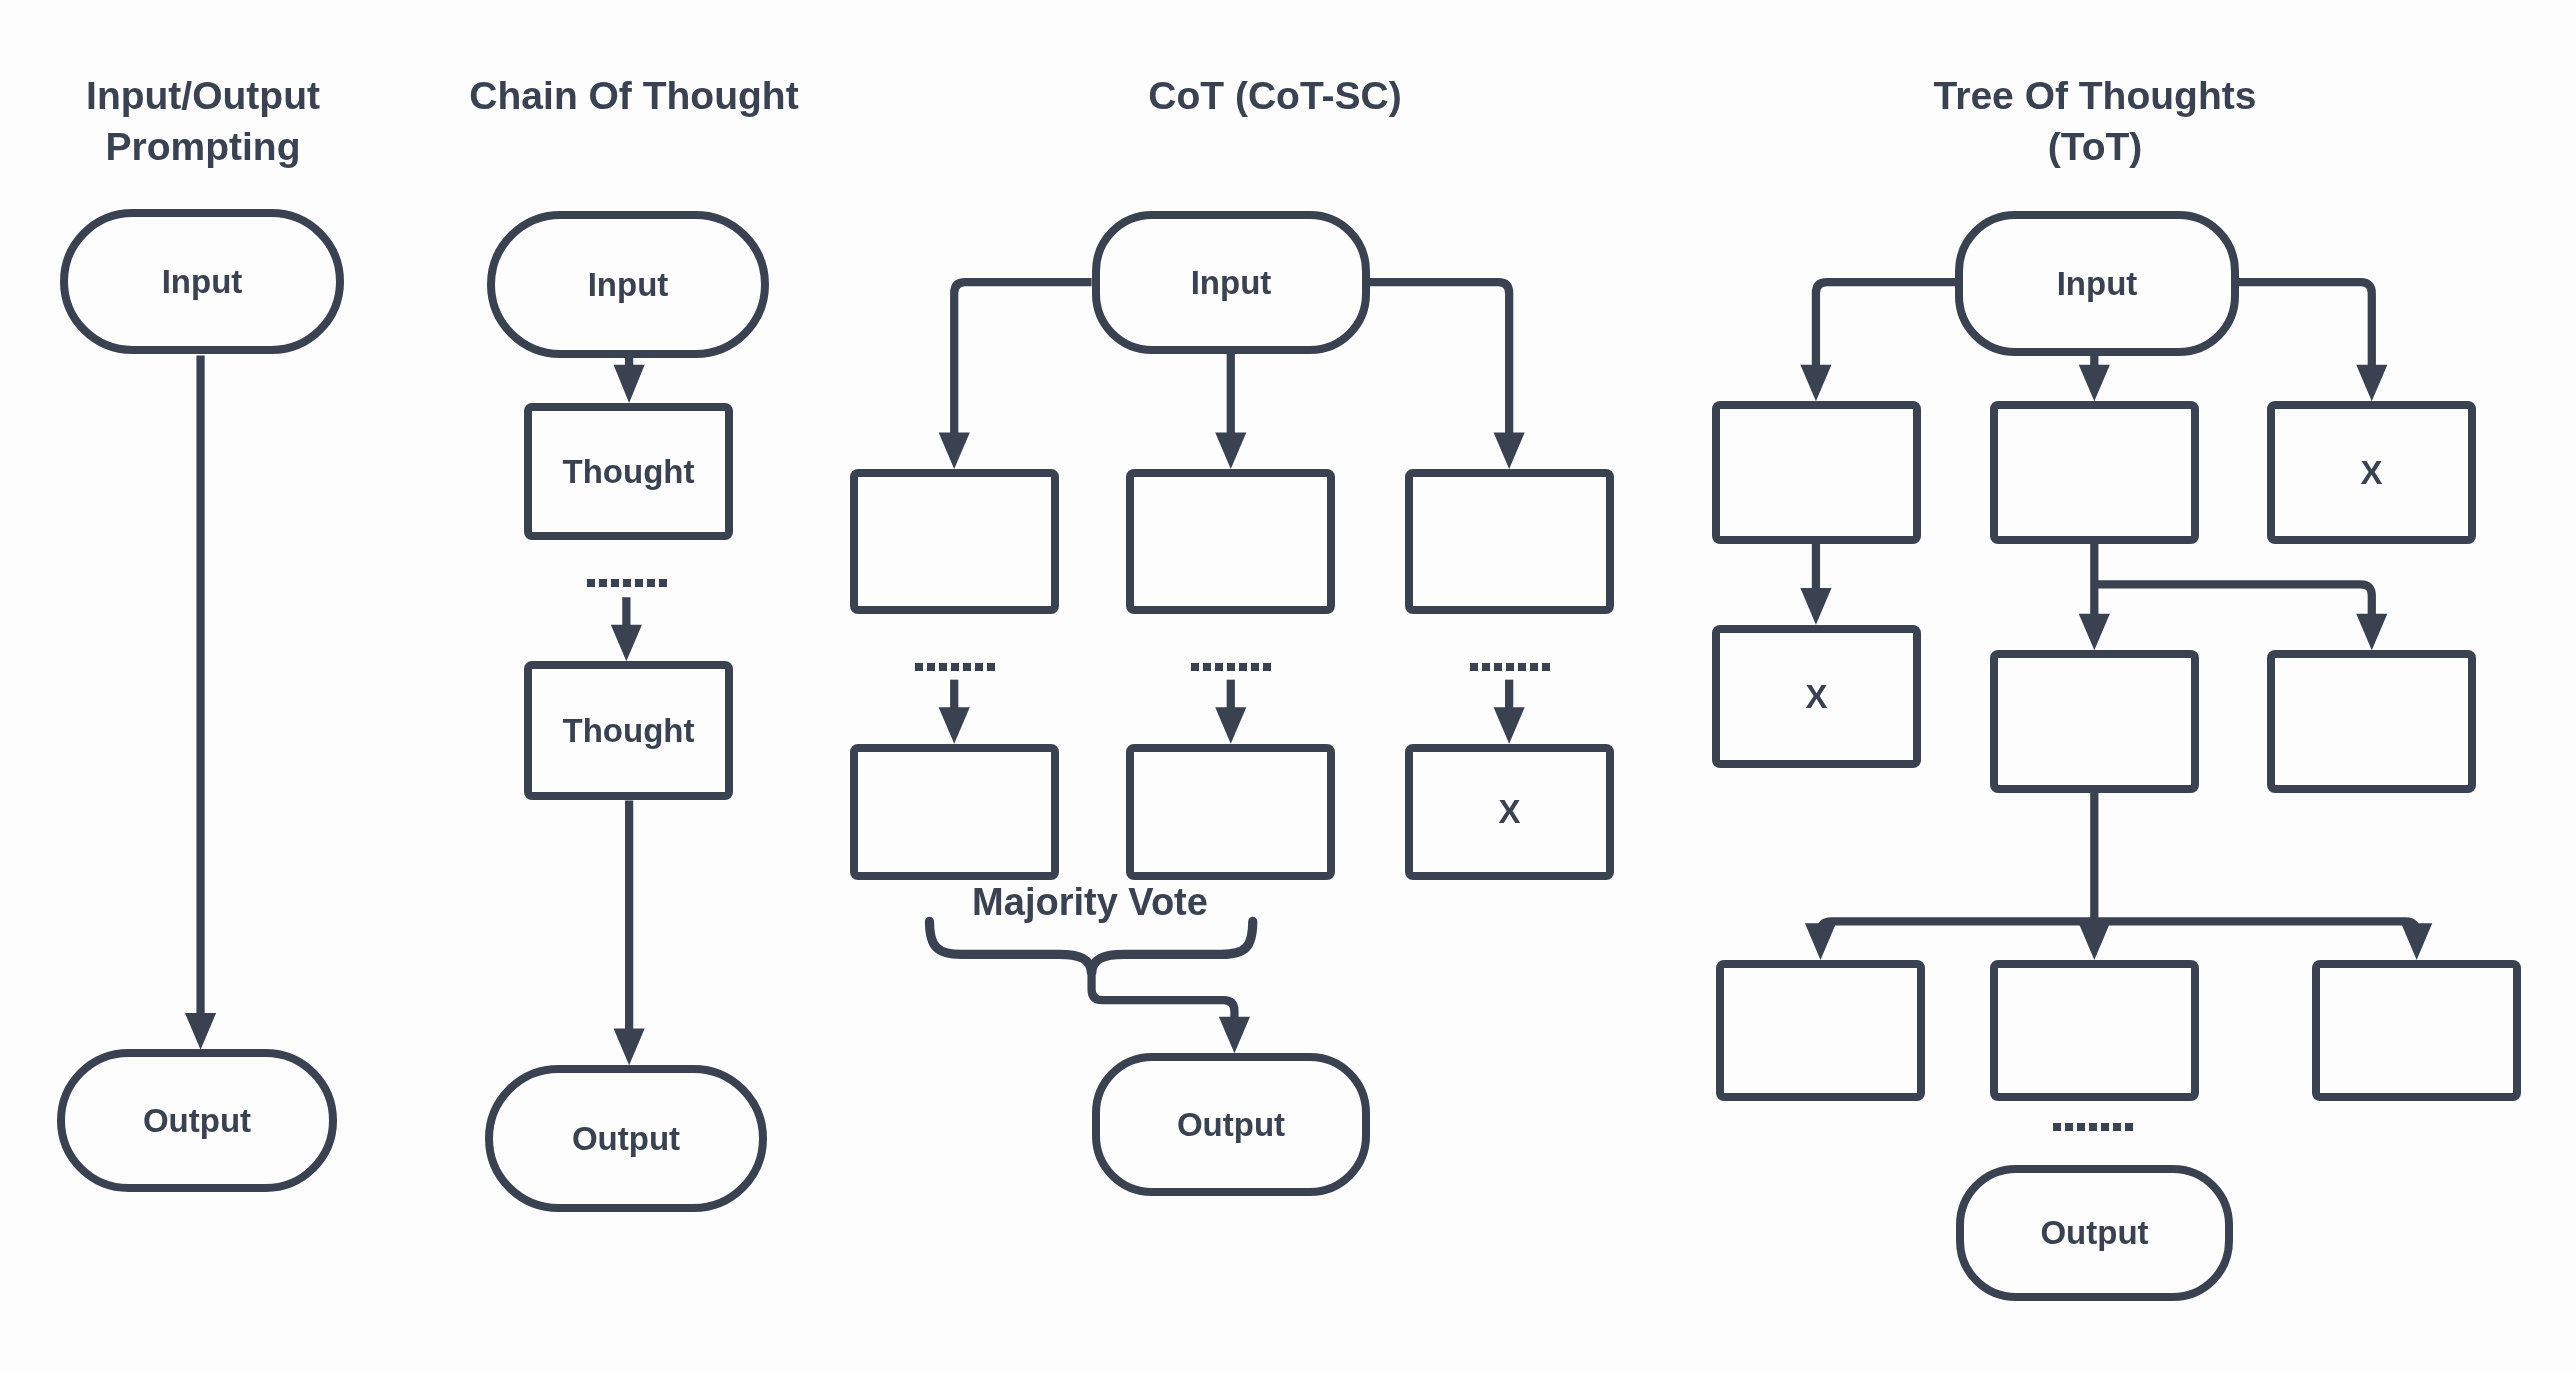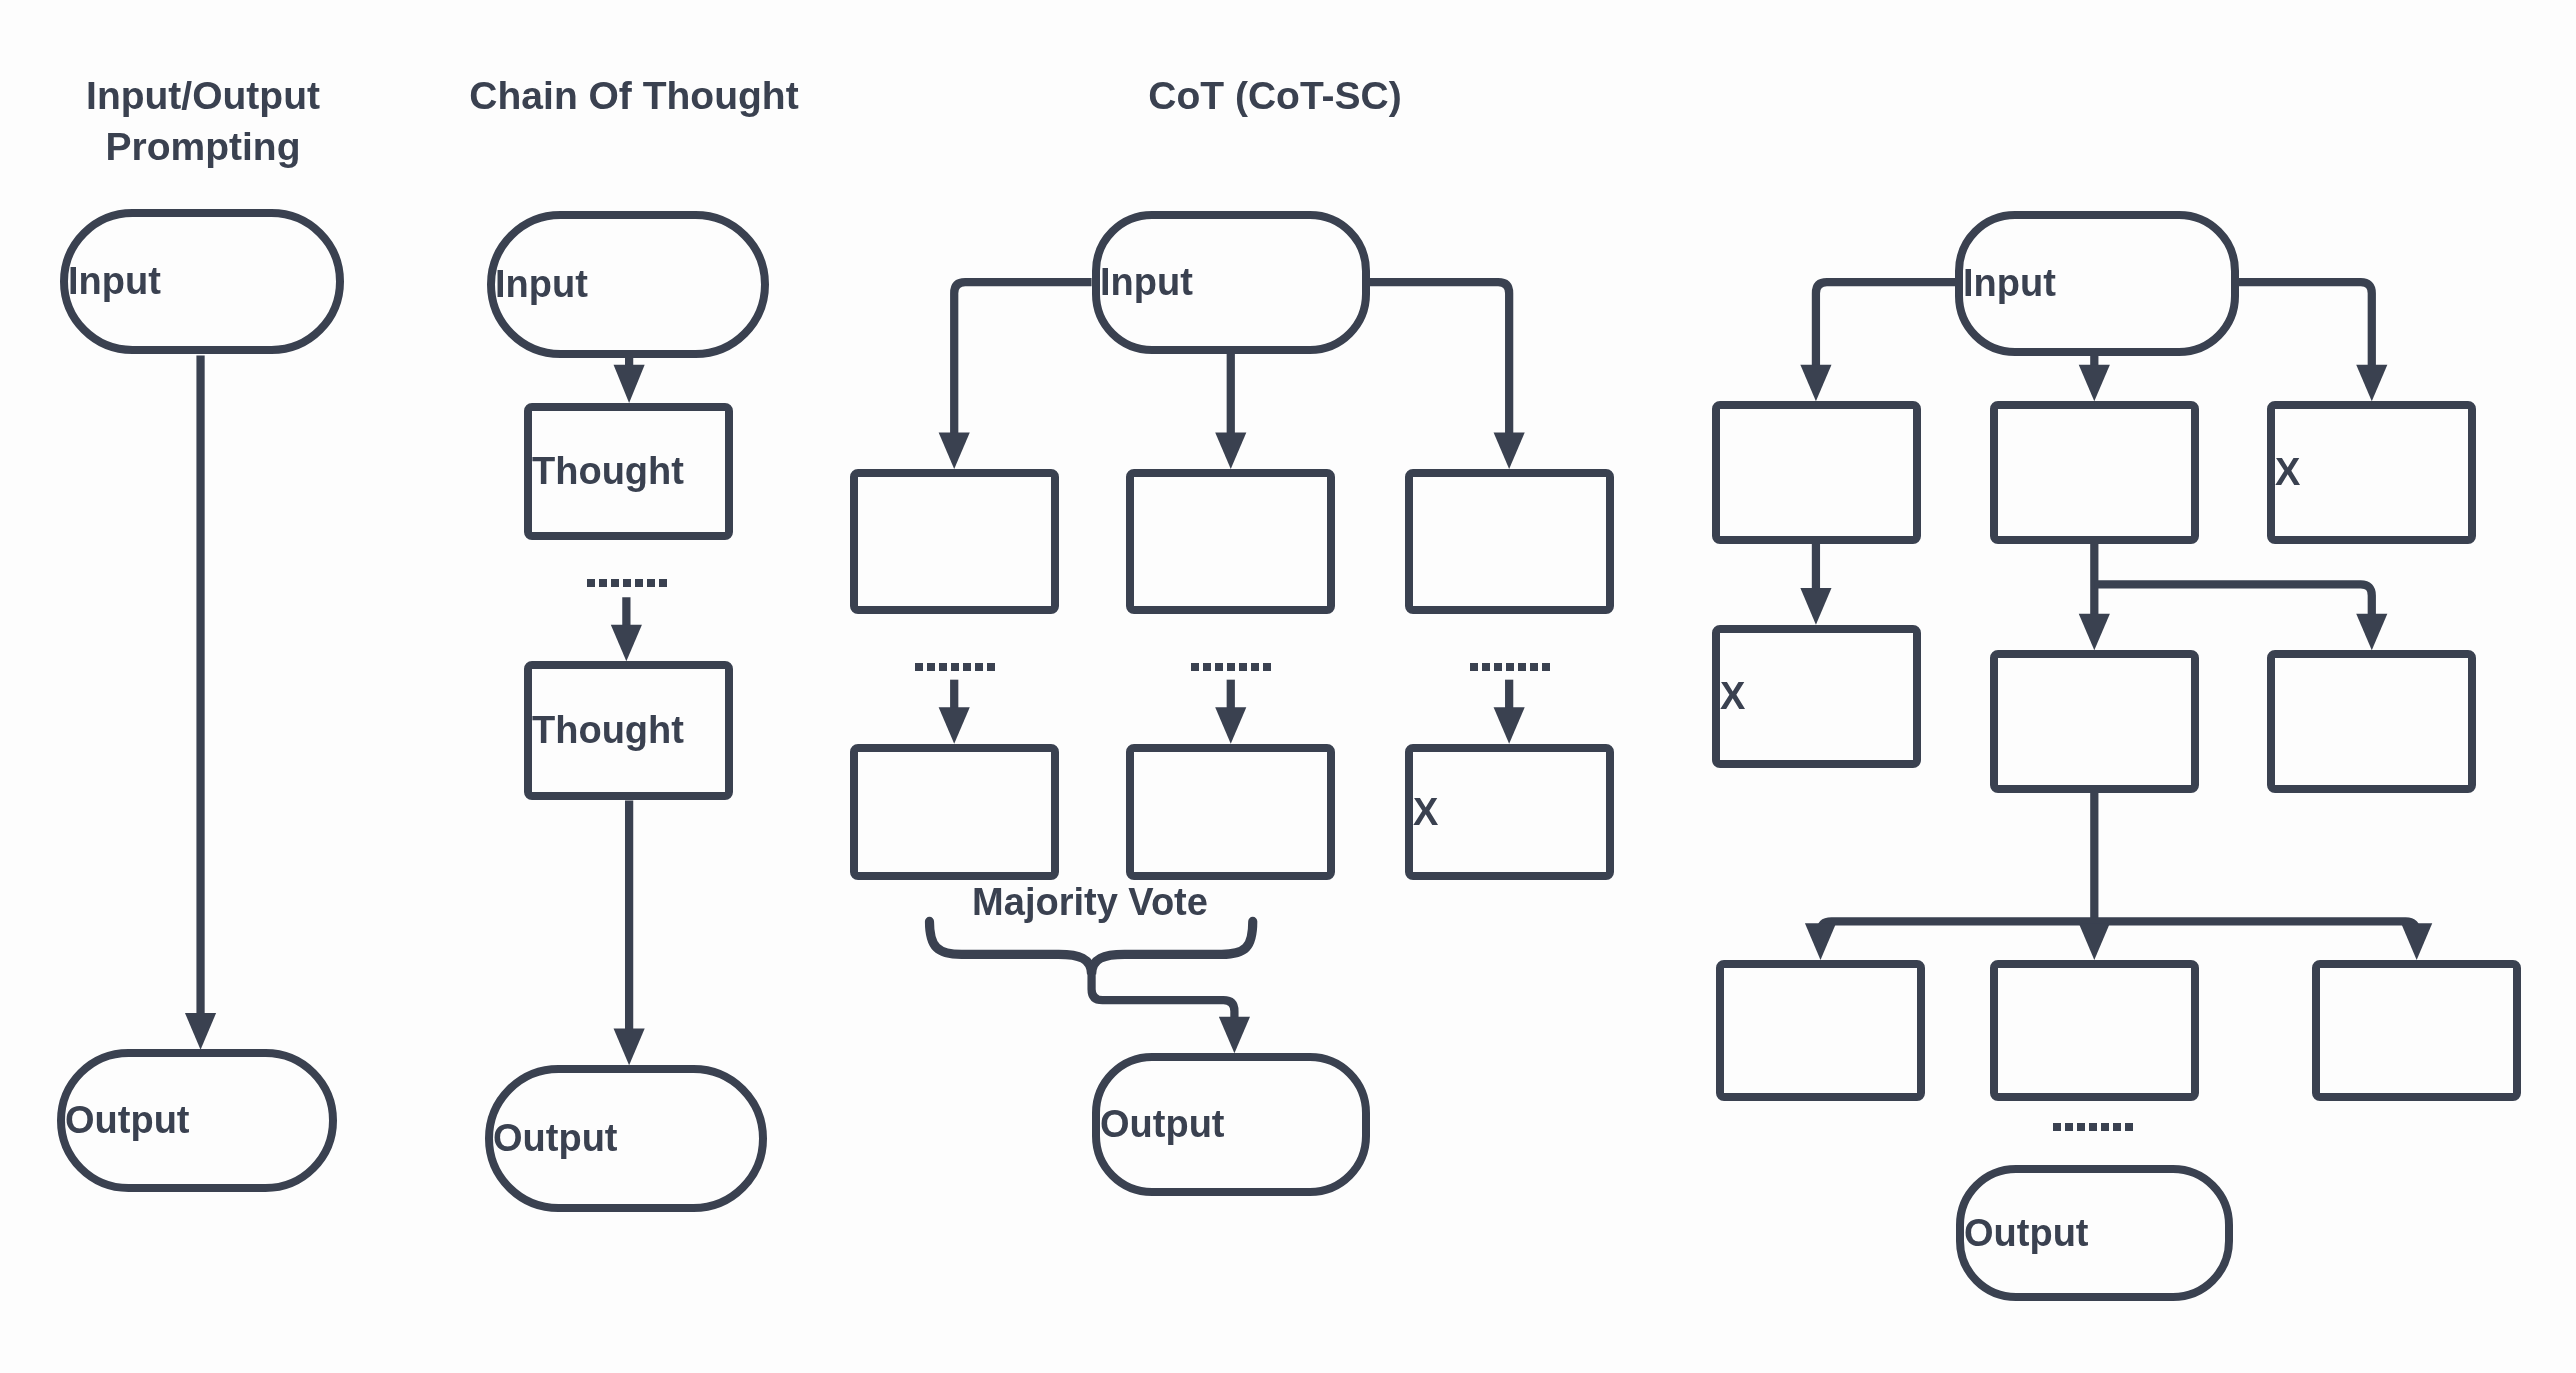--- a/index.html
+++ b/index.html
@@ -24,22 +24,22 @@
     position:absolute;
     transform:translateX(-50%);
     text-align:center;
     font-size:39px;line-height:51px;font-weight:bold;
     white-space:nowrap;
   }
   .stadium,.tbox{
     position:absolute;
     border:8.2px solid var(--ink);
     background:var(--bg);
-    display:flex;align-items:center;justify-content:flex-start;
-    font-size:38px;font-weight:bold;
+    display:flex;align-items:center;justify-content:center;
+    font-size:33px;font-weight:bold;
   }
   .stadium{border-radius:82px;}
   .squircle{border-radius:60px;}
   .tbox{border-radius:8px;}
   .dots{
     position:absolute;height:8.2px;width:80px;
     background:repeating-linear-gradient(90deg,var(--ink) 0 8.2px,transparent 8.2px 12px);
   }
   .float-label{
     position:absolute;
@@ -103,20 +103,24 @@
   <div class="col-title" style="left:203px;top:70px;">
     <div>Input/Output</div>
     <div>Prompting</div>
   </div>
   <div class="col-title" style="left:634px;top:70px;">
     <div>Chain Of Thought</div>
   </div>
   <div class="col-title" style="left:1275px;top:70px;">
     <div>CoT (CoT-SC)</div>
   </div>
+  <div class="col-title" style="left:2095px;top:70px;">
+    <div>Tree Of Thoughts</div>
+    <div>(ToT)</div>
+  </div>
 
   <div class="stadium" style="left:60px;top:209px;width:284px;height:145px;">
     <span>Input</span>
   </div>
   <div class="stadium" style="left:57px;top:1049px;width:280px;height:143px;">
     <span>Output</span>
   </div>
 
   <div class="stadium" style="left:487px;top:211px;width:282px;height:147px;">
     <span>Input</span>

